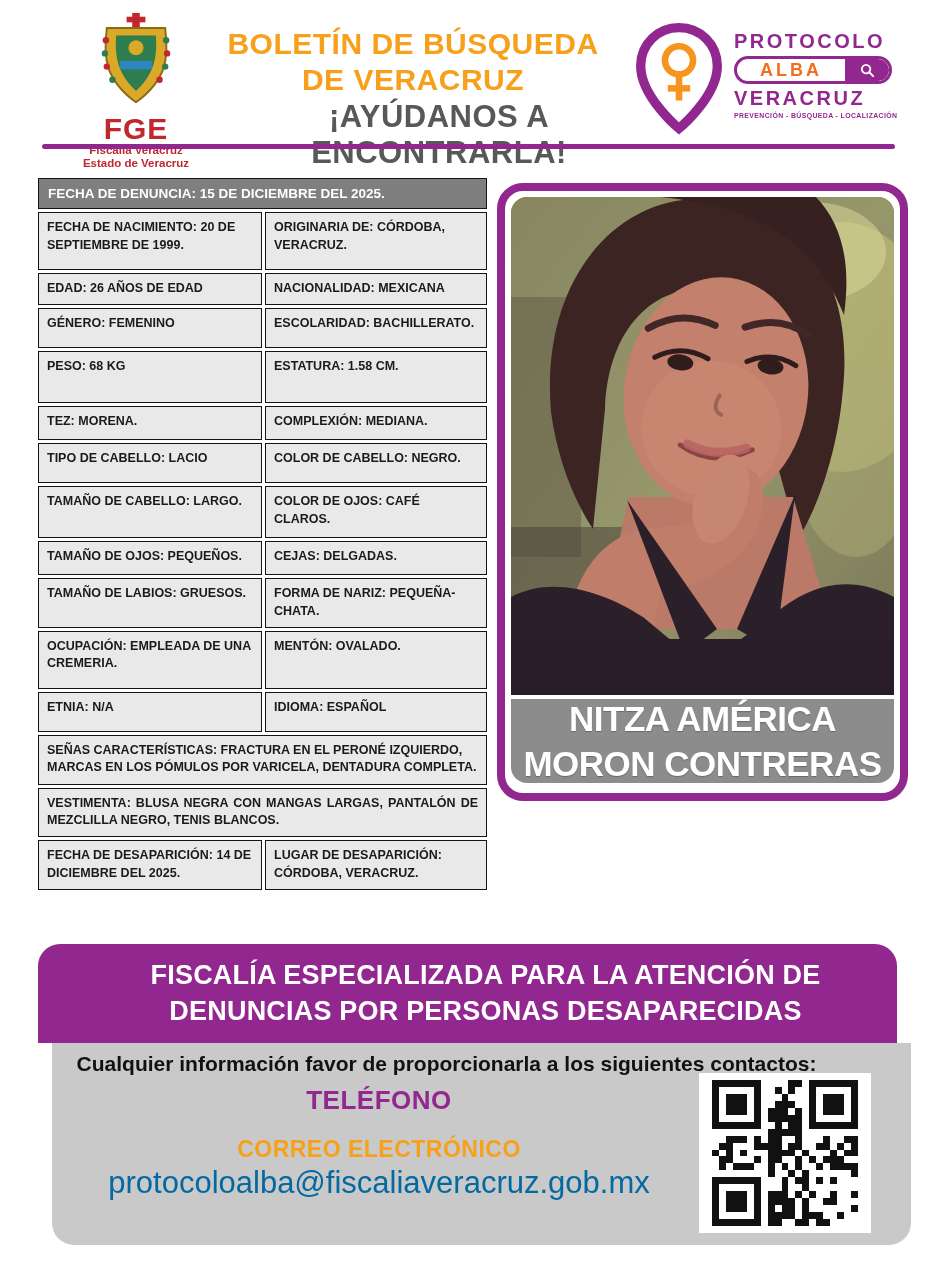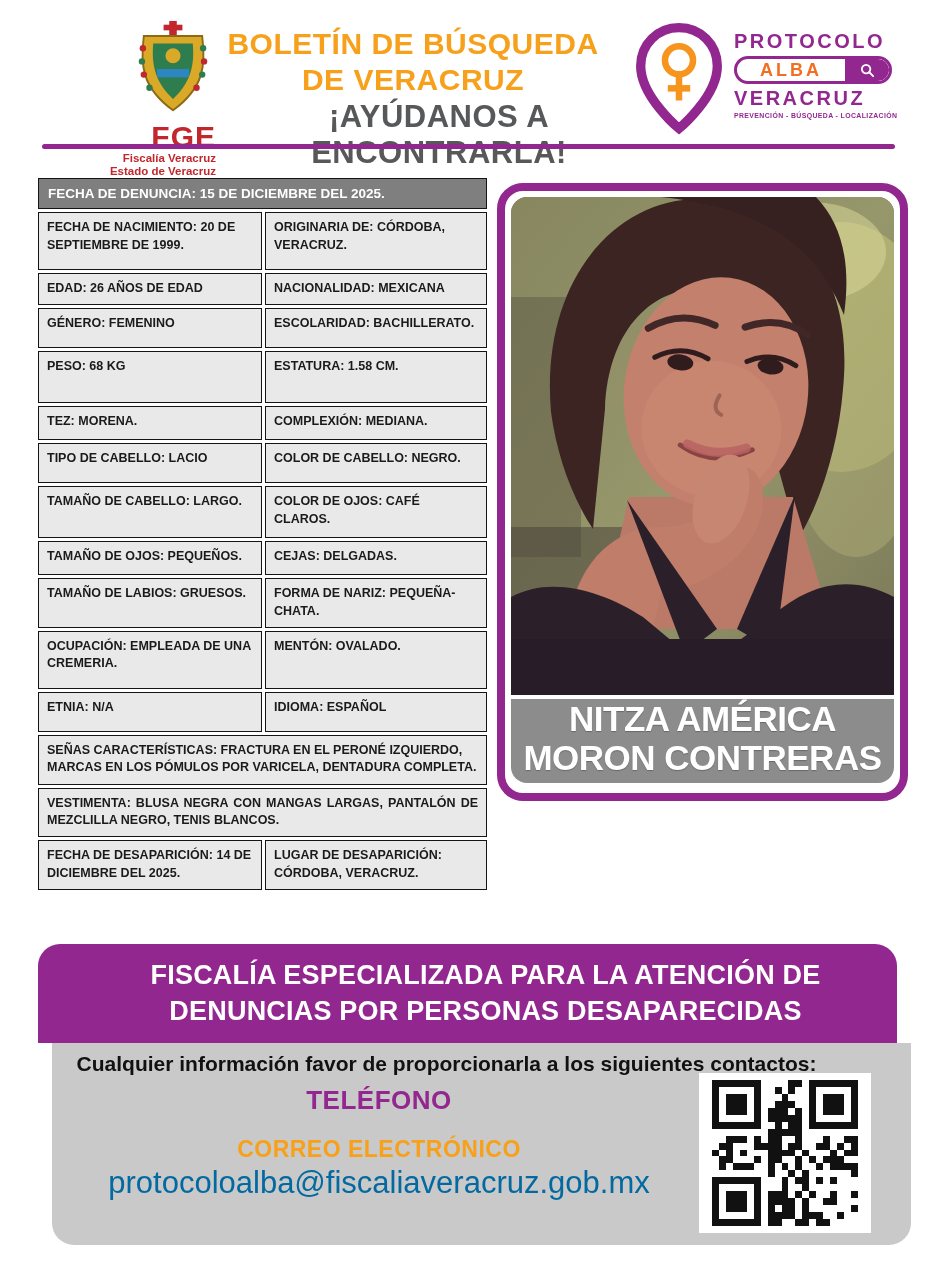--- a/index.html
+++ b/index.html
@@ -1,21 +1,21 @@
 <!DOCTYPE html>
 <html><head>
 <meta charset="utf-8">
 <style>
   * { margin:0; padding:0; box-sizing:border-box; }
   html,body { background:#ffffff; }
   body { font-family:"Liberation Sans", sans-serif; }
   .page { position:relative; width:936px; height:1280px; background:#fff; overflow:hidden; margin:0 auto; }
 
   
-  .fge-block { position:absolute; left:56px; top:20px; width:160px; text-align:right; }
+  .fge-block { position:absolute; left:56px; top:12px; width:160px; text-align:center; }
   .fge-abbr { color:#C1272D; font-weight:bold; font-size:30px; letter-spacing:1px; line-height:1; margin-top:2px; }
   .fge-org { color:#C1272D; font-weight:bold; font-size:11.5px; line-height:1.15; }
   .title-block { position:absolute; left:213px; top:26px; width:400px; text-align:center; }
   .title-line { color:#F6A01B; font-weight:bold; font-size:30px; line-height:1.2; letter-spacing:0.5px; }
   .subtitle { position:absolute; left:213px; top:99px; width:452px; text-align:center;
               color:#57585A; font-weight:bold; font-size:31px; letter-spacing:0.5px; }
   .alba-block { position:absolute; left:632px; top:22px; width:280px; display:flex; align-items:flex-start; gap:8px; }
   .alba-text { padding-top:8px; width:172px; }
   .alba-protocolo { color:#92278F; font-weight:bold; font-size:20px; letter-spacing:2.5px; }
   .alba-pill { margin-top:3px; display:flex; align-items:stretch; border:3px solid #92278F; border-radius:15px; overflow:hidden; width:158px; height:28px; background:#fff; }
@@ -37,21 +37,21 @@
   .thead { background:#7F7F7F; color:#ffffff; border:1.6px solid #141414; padding:7px 9px;
            font-weight:bold; font-size:13.5px; min-height:30px; margin-bottom:3px; }
   .just { text-align:justify; }
 
   
   .photo-frame { position:absolute; left:497px; top:183px; width:411px; height:618px;
                  border:8px solid #92278F; border-radius:26px; background:#ffffff; padding:6px; }
   .photo { width:100%; height:498px; border-radius:16px 16px 0 0; overflow:hidden; background:#7d8a58; }
   .photo svg { display:block; width:100%; height:100%; }
   .name-plate { margin-top:4px; height:84px; background:#8C8C8C; border-radius:0 0 16px 16px;
-                display:flex; flex-direction:column; align-items:center; justify-content:flex-start; }
+                display:flex; flex-direction:column; align-items:center; justify-content:space-between; }
   .name-line { color:#ffffff; font-weight:bold; font-size:35px; line-height:1.12; letter-spacing:-0.5px;
                text-shadow:0 1px 1px rgba(0,0,0,0.25); }
 
   
   .banner { position:absolute; left:38px; top:944px; width:859px; height:99px; background:#92278F;
             border-radius:22px 22px 0 0; display:flex; align-items:center; justify-content:center;padding-left:36px; }
   .banner-text { color:#ffffff; font-weight:bold; font-size:27px; line-height:1.3; text-align:center;
                  width:740px; letter-spacing:0.2px; }
   .contact-box { position:absolute; left:52px; top:1043px; width:859px; height:202px; background:#C9C9C9;
                  border-radius:0 0 22px 22px; }

